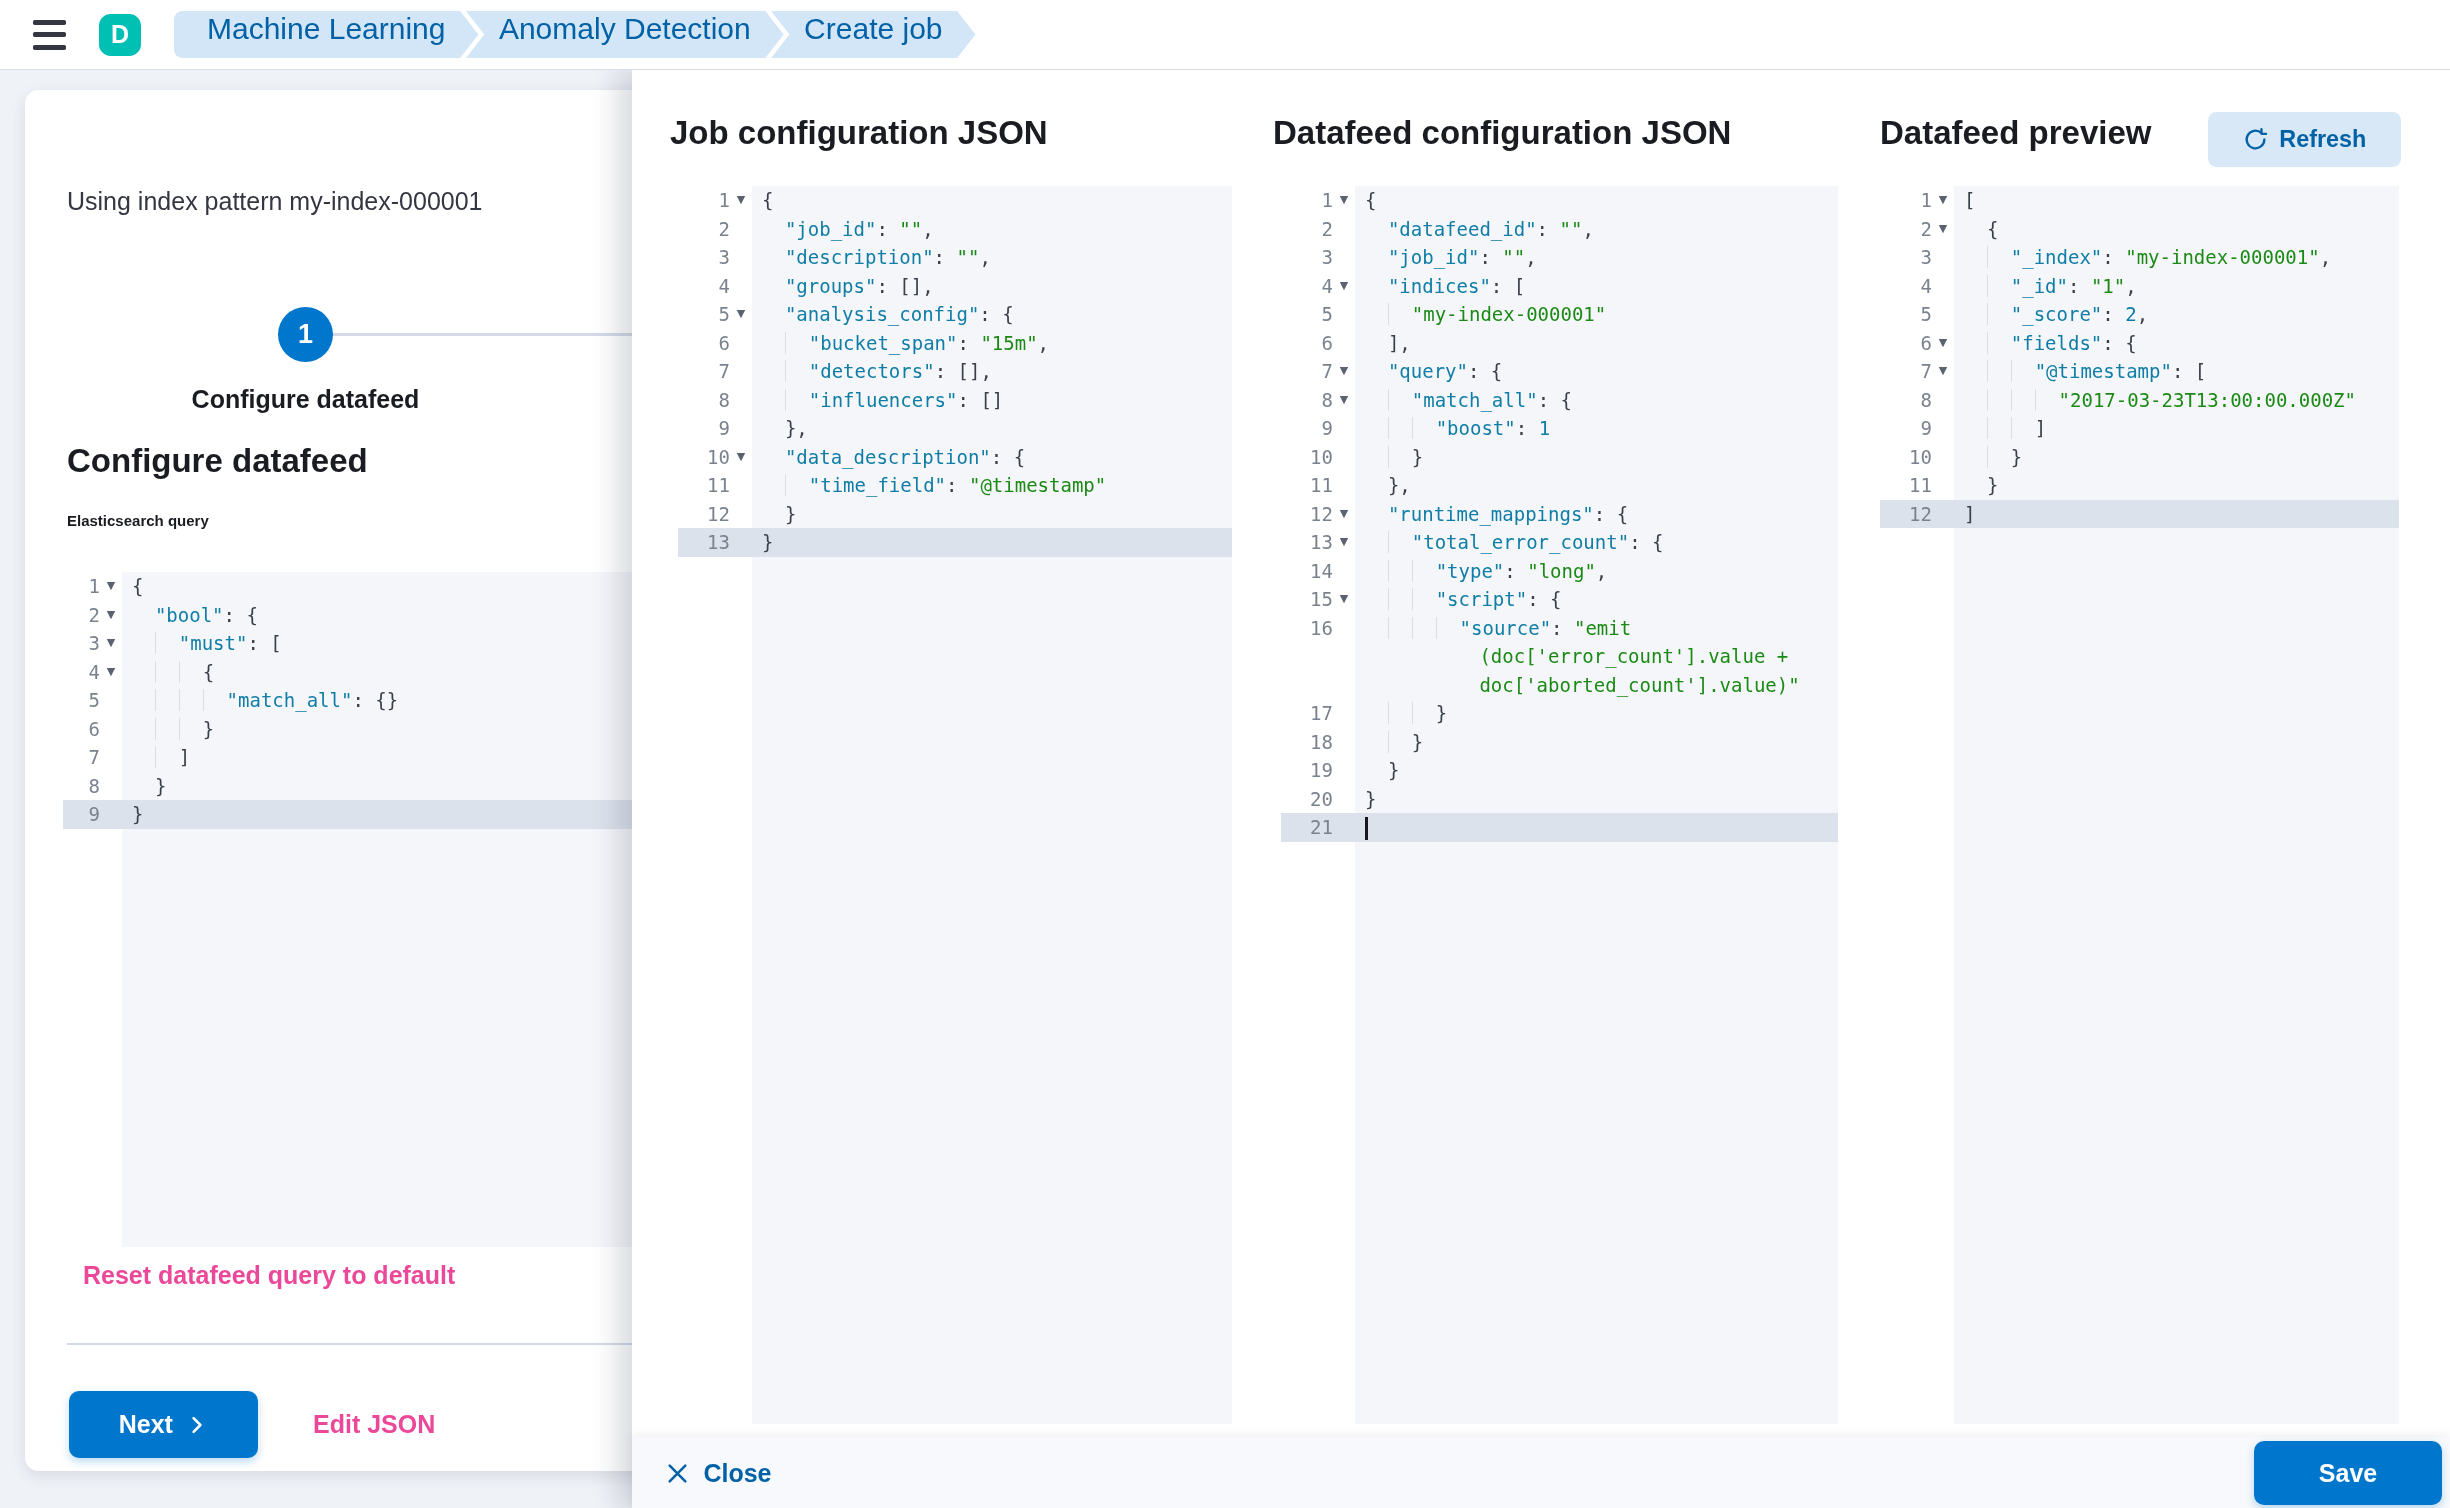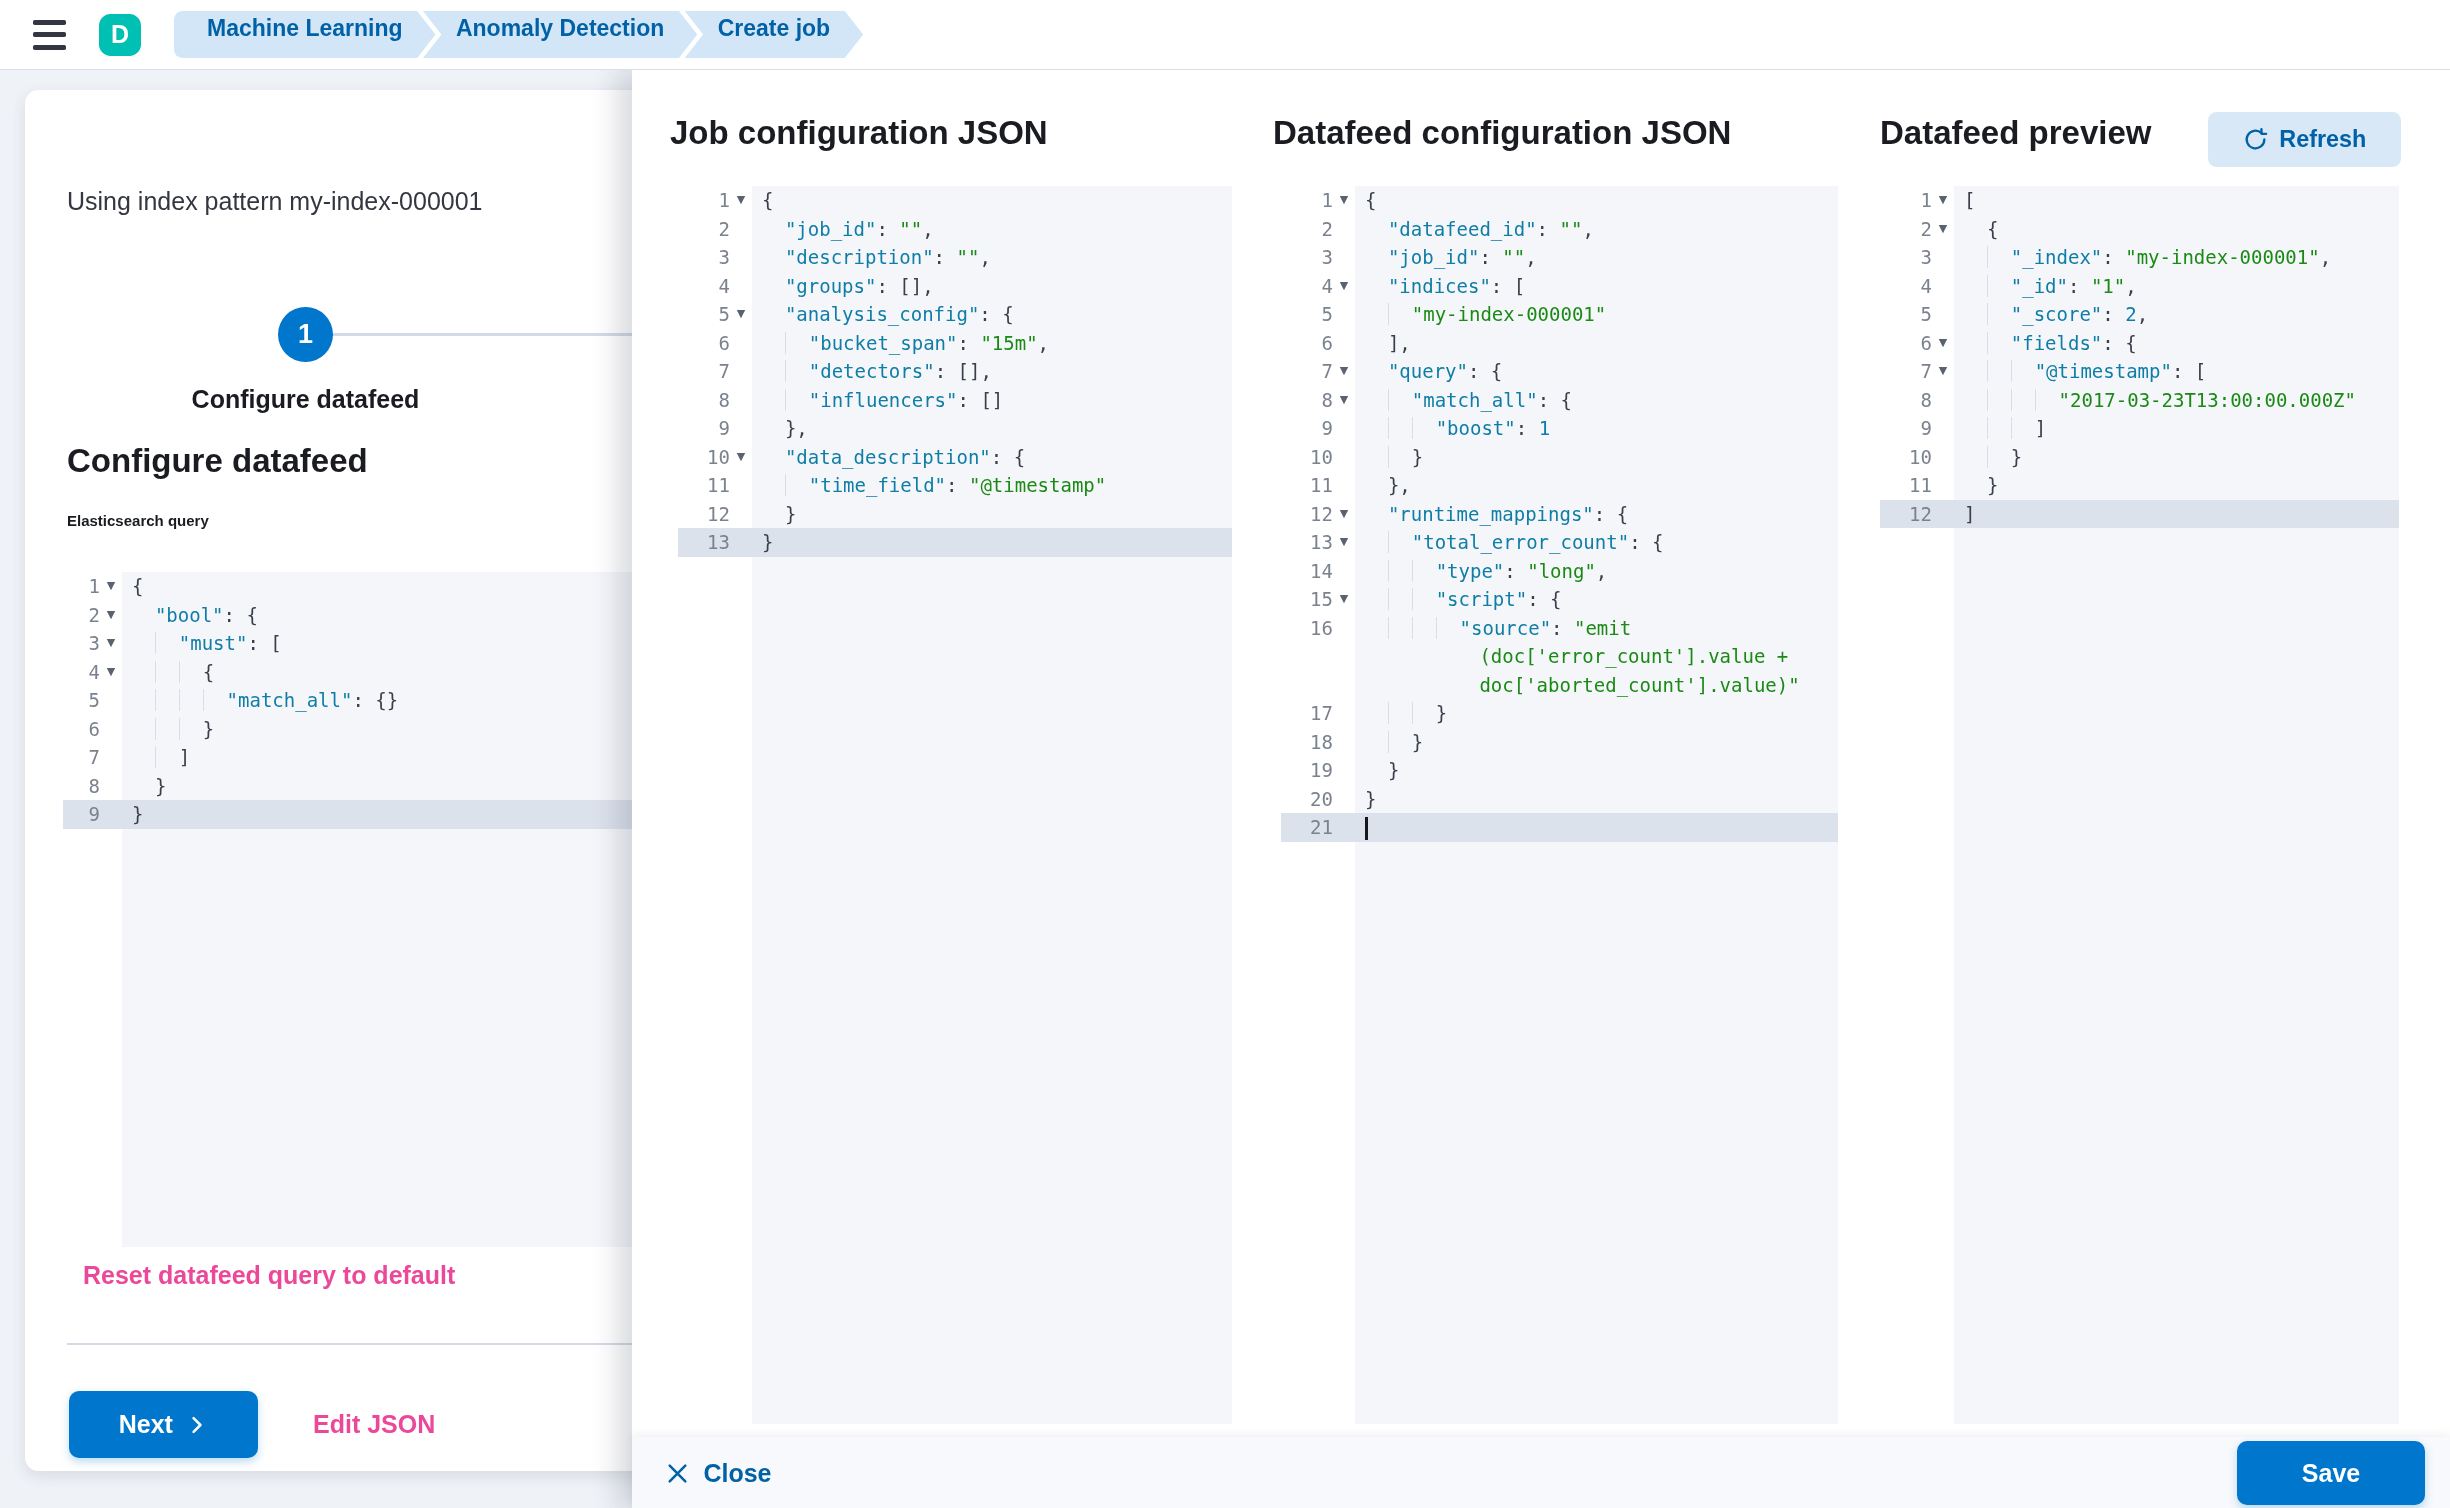--- a/index.html
+++ b/index.html
@@ -10,21 +10,21 @@
   .hdr { position:absolute; left:0; top:0; width:2450px; height:70px; background:#fff;
          border-bottom:1.7px solid #d9dee8; display:flex; align-items:center; z-index:40; }
   .menu-btn { width:33px; height:30px; margin-left:33px; display:flex; flex-direction:column;
               justify-content:space-between; cursor:pointer; }
   .menu-btn i { display:block; height:5px; border-radius:1.7px; background:#343741; }
   .logo { width:42px; height:42px; border-radius:11.7px; background:#00bfb3; color:#fff;
           font-size:25px; font-weight:700; display:flex; align-items:center; justify-content:center;
           margin-left:33px; }
   .crumbs { display:flex; align-items:center; margin-left:33px; }
   .crumb { position:relative; height:47px; display:flex; align-items:center;
-           padding:0 33px 12px 33px; font-size:23px; font-weight:700; color:#0061a6;
+           padding:0 33px 12px 33px; font-size:30px; font-weight:400; color:#0061a6;
            background:#d2e6f7; white-space:nowrap;
            clip-path:polygon(0 0, calc(100% - 18.4px) 0, 100% 50%, calc(100% - 18.4px) 100%, 0 100%, 18.4px 50%); }
   .crumb:first-child { border-radius:8.4px 0 0 8.4px;
            clip-path:polygon(0 0, calc(100% - 18.4px) 0, 100% 50%, calc(100% - 18.4px) 100%, 0 100%); }
   .crumb + .crumb { margin-left:-12.6px; }
   .crumb.last { background:#d3dae6; color:#343741; border-radius:0 8.4px 8.4px 0;
            clip-path:polygon(0 0, 100% 0, 100% 100%, 0 100%, 18.4px 50%); padding-right:25px; }
 
   
   .card { position:absolute; left:25px; top:90px; width:1156px; height:1381px; background:#fff;
@@ -78,21 +78,21 @@
   .codearea { flex:1; background:#f4f6fa; white-space:pre; color:#3a3f4a; padding-left:10px;
               cursor:text; }
   .row.hl .gut, .row.hl .codearea { background:#dce2ec; }
   .gd { border-left:1.7px solid #d8dde6; }
   .tk-k { color:#0f7da6; } .tk-n { color:#0f7da6; } .tk-s { color:#1b8a15; } .tk-p { color:#3a3f4a; }
   .cursor { display:inline-block; width:2.5px; height:22.6px; background:#16181d; vertical-align:middle; }
 
   
   .ffooter { position:absolute; left:0; bottom:0; width:1818px; height:72px; background:#f7f9fc;
              box-shadow:0 -3.3px 8.4px rgba(50,60,80,.07); display:flex; align-items:center;
-             justify-content:space-between; padding:0 25px 0 33px; }
+             justify-content:space-between; padding:0 8px 0 33px; }
   .close-btn { display:flex; align-items:center; gap:13.4px; color:#0061a6; font-size:25px;
                font-weight:600; cursor:pointer; background:none; border:none;
                font-family:"Liberation Sans",sans-serif; }
   .save-btn { width:188px; height:64px; }
 </style>
 </head>
 <body>
 
 <div class="hdr">
   <div class="menu-btn">

